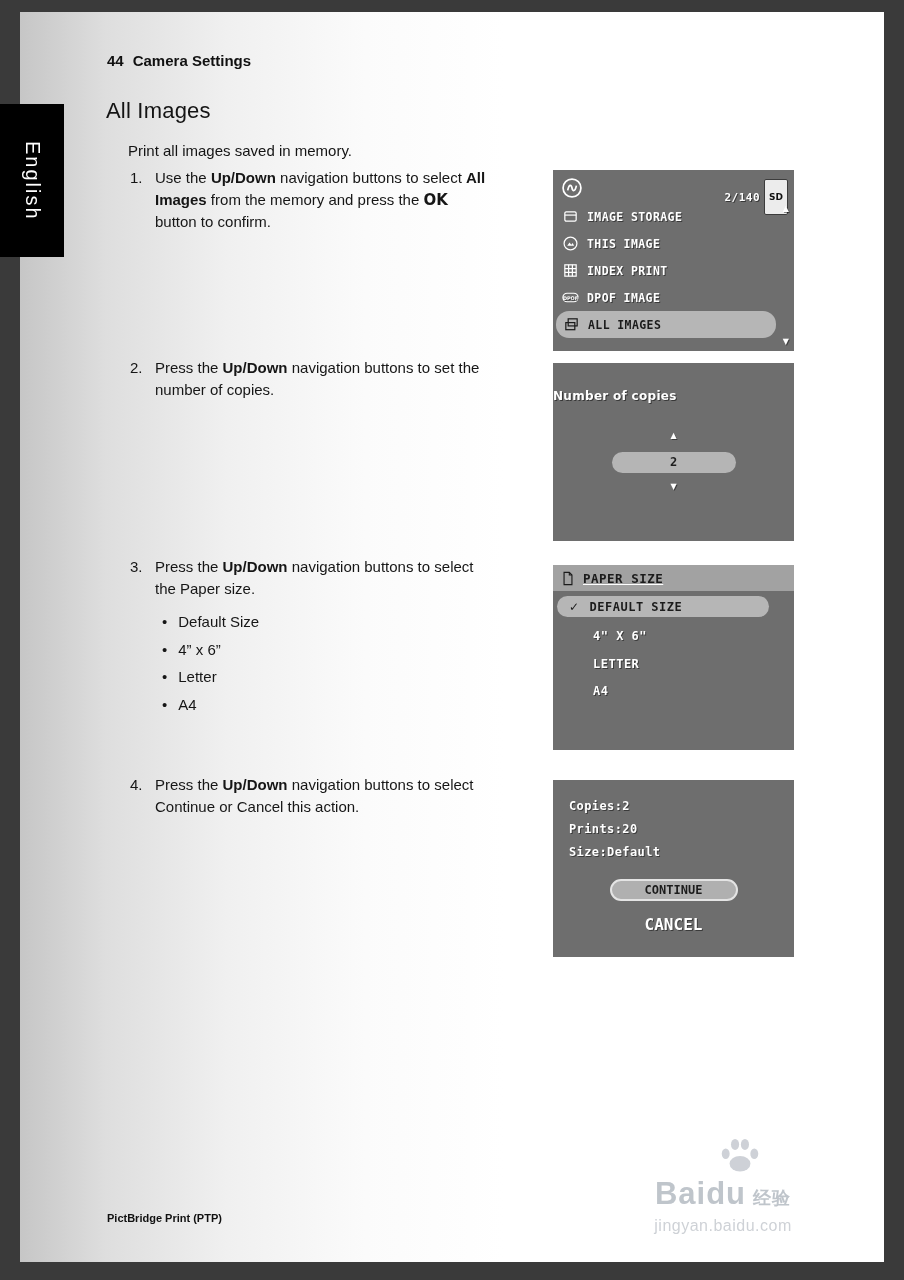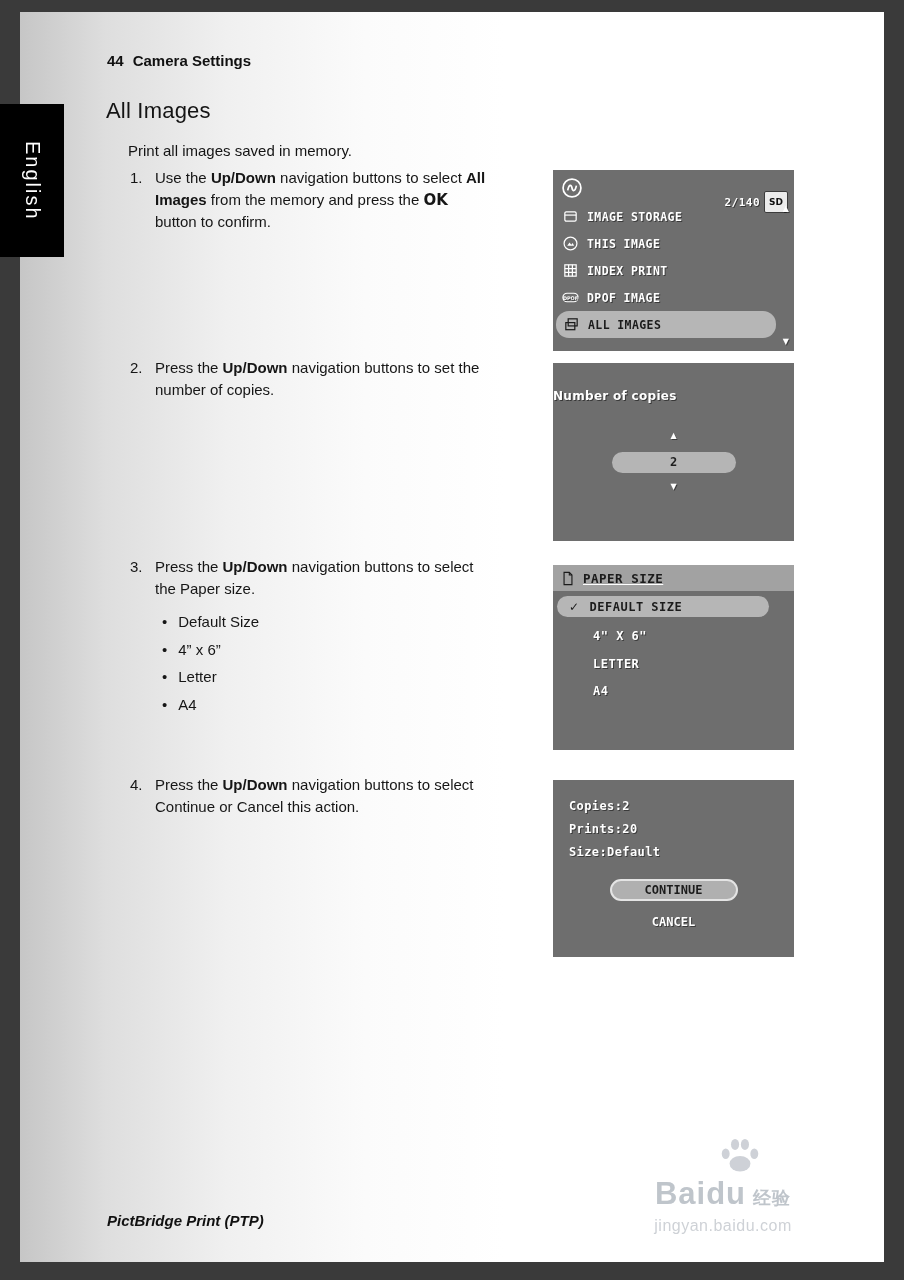--- a/index.html
+++ b/index.html
@@ -23,37 +23,37 @@
   .step .txt { width:334px; }
   .step1 { left:110px; top:155px; }
   .step2 { left:110px; top:345px; }
   .step3 { left:110px; top:544px; }
   .step4 { left:110px; top:762px; }
   b { font-weight:bold; }
   .okfont { font-family:"DejaVu Sans", sans-serif; font-weight:bold; }
   .bullets { margin-top:9px; list-style:none; }
   .bullets li { line-height:27.5px; padding-left:7px; }
   .bullets .dot { margin-right:11px; }
-  .footer { position:absolute; left:87px; top:1200px; font-size:15px; font-weight:bold; color:#111;font-style:italic; }
+  .footer { position:absolute; left:87px; top:1200px; font-size:11px; font-weight:bold; color:#111; }
 
   .english-tab { position:absolute; left:0; top:104px; width:64px; height:153px; background:#000;
     display:flex; align-items:center; justify-content:center; z-index:4; }
   .english-tab span { writing-mode:vertical-rl; color:#fff; font-size:20px; letter-spacing:2px; }
 
   
   .screen { position:absolute; left:533px; width:241px; background:#6e6e6e;
     font-family:"DejaVu Sans Mono", monospace; font-weight:bold; color:#fff; }
   .arr { font-size:8px; color:#fff; font-family:"DejaVu Sans", sans-serif; text-shadow:1px 1px 0 rgba(0,0,0,.45); }
 
   .s1 { top:158px; height:181px; }
   .s1-top { display:flex; justify-content:space-between; align-items:flex-start; padding:7px 6px 0 8px; }
   .logo { width:22px; height:22px; stroke:#fff; fill:none; stroke-width:1.4; }
-  .s1-status { display:flex; align-items:center; gap:4px; margin-top:14px; }
+  .s1-status { display:flex; align-items:center; gap:4px; margin-top:2px; }
   .counter { font-size:11px; text-shadow:1px 1px 0 rgba(0,0,0,.5); letter-spacing:.5px; }
-  .sd { background:#ececec; color:#111; font-size:9px; padding:5px 4px; border-radius:2px;
+  .sd { background:#ececec; color:#111; font-size:9px; padding:12px 4px; border-radius:2px;
     border:1px solid #3c3c3c; font-family:"DejaVu Sans", sans-serif; font-weight:bold; }
   .up1 { position:absolute; right:5px; top:34px; }
   .down1 { position:absolute; right:5px; bottom:5px; }
   .s1-menu { position:absolute; top:33px; left:7px; right:12px; }
   .mrow { height:27px; display:flex; align-items:center; gap:8px; font-size:11.5px; letter-spacing:.4px;
     padding-left:2px; text-shadow:1px 1px 0 rgba(18,18,18,.55); }
   .micon { width:17px; height:17px; stroke:currentColor; fill:none; stroke-width:1.3; flex-shrink:0; }
   .micon .fillpart { fill:currentColor; stroke:none; }
   .micon text { fill:currentColor; stroke:none; font-size:5.2px; font-weight:bold;
     font-family:"DejaVu Sans", sans-serif; text-anchor:middle; letter-spacing:0; }
@@ -78,21 +78,21 @@
   .check { font-family:"DejaVu Sans", sans-serif; font-size:12px; }
   .s3-items { position:absolute; top:58px; left:40px; font-size:12px; letter-spacing:.5px; }
   .s3-items > div { line-height:27.5px; text-shadow:1px 1px 0 rgba(18,18,18,.55); }
 
   .s4 { top:768px; height:177px; }
   .s4-lines { padding-top:15px; text-align:left; font-size:12px; letter-spacing:.4px;padding-left:16px; }
   .s4-lines > div { line-height:23px; text-shadow:1px 1px 0 rgba(18,18,18,.55); }
   .s4-continue { position:absolute; top:99px; left:50%; transform:translateX(-50%); min-width:128px; height:22px;
     line-height:18px; background:#b0b0b0; border:2px solid #e4e4e4; border-radius:12px; color:#1c1c1c;
     font-size:12px; text-align:center; padding:0 12px; }
-  .s4-cancel { position:absolute; top:135px; left:0; width:100%; text-align:center; font-size:12px;
+  .s4-cancel { position:absolute; top:135px; left:0; width:100%; text-align:center; font-size:16px;
     text-shadow:1px 1px 0 rgba(18,18,18,.55); }
 
   
   .watermark { position:absolute; left:618px; top:1134px; width:210px; text-align:center; z-index:5; opacity:.9; }
   .paw { width:44px; height:44px; fill:#c9cdd3; display:block; margin-left:100px; }
   .wm-brand { font-size:31px; font-weight:bold; color:#b9bfc6; letter-spacing:1px; line-height:32px; }
   .wm-brand .cn { font-size:18px; margin-left:7px; }
   .wm-url { font-size:16px; color:#c9cdd2; margin-top:3px; letter-spacing:.5px; }
 </style>
 </head>

